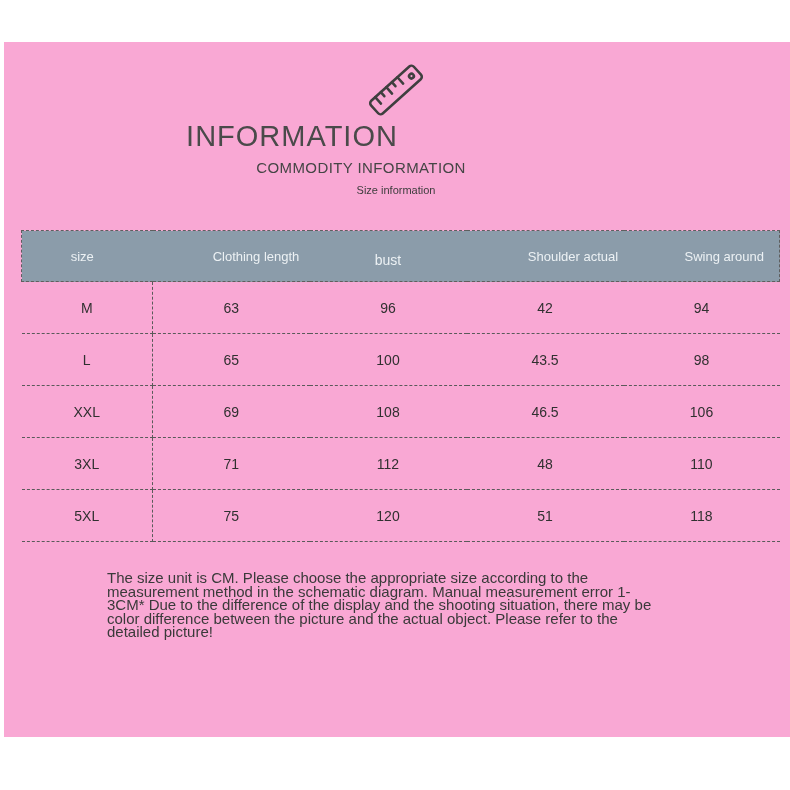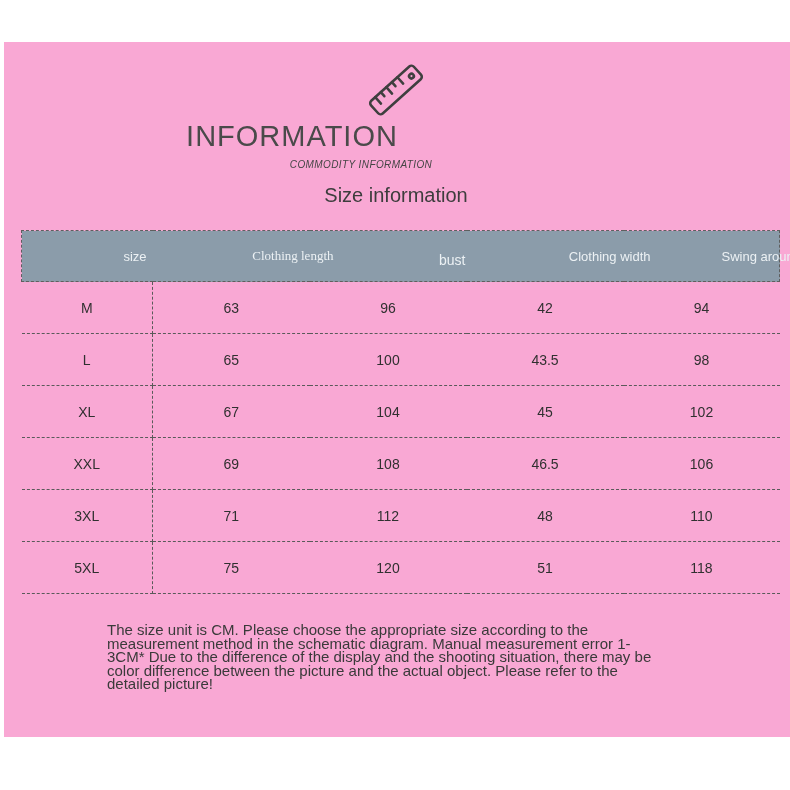--- a/index.html
+++ b/index.html
@@ -37,60 +37,59 @@
     font-weight: 500;
     letter-spacing: 1px;
     color: #4a4a4a;
     white-space: nowrap;
   }
   .subtitle {
     position: absolute;
     top: 117px;
     left: 357px;
     transform: translateX(-50%);
-    font-size: 10px;
+    font-size: 15px;
     letter-spacing: 0.4px;
     color: #454545;
     white-space: nowrap;
-    font-style: italic;
   }
   .section-title {
     position: absolute;
     top: 142px;
     left: 392px;
     transform: translateX(-50%);
-    font-size: 20px;
+    font-size: 11px;
     color: #3d3d3d;
     white-space: nowrap;
   }
   table.size-table {
     margin-left: 17px;
     width: 758px;
     border-collapse: collapse;
     table-layout: fixed;
   }
   col.c0 { width: 131px; }
   col.c1, col.c2, col.c3 { width: 157px; }
   col.c4 { width: 156px; }
   thead th {
     height: 48px;
     background: #8b9caa;
     color: #ecf1f4;
     font-weight: 400;
     font-size: 13px;
-    text-align: right;
+    text-align: center;
     vertical-align: middle;
     border-top: 1px dashed #5f5f5f;
     border-bottom: 1px dashed #5f5f5f;
   }
   thead th:first-child { border-left: 1px dashed #5f5f5f; }
   thead th:last-child  { border-right: 1px dashed #5f5f5f; }
   thead th span { display: inline-block; }
   thead th:nth-child(1) span { transform: translateX(-5px); }
-  thead th:nth-child(2) span { transform: translateX(25px); font-family: Liberation Serif, serif; }
+  thead th:nth-child(2) span { transform: translateX(25px); }
   thead th:nth-child(3) span { transform: translateY(4px); font-size: 14px; }
   thead th:nth-child(4) span { transform: translateX(28px); }
   thead th:nth-child(5) span { transform: translateX(23px); }
   tbody td {
     height: 49px;
     text-align: center;
     vertical-align: middle;
     font-size: 14px;
     color: #303030;
     border-bottom: 1px dashed #5a5a5a;
@@ -135,45 +134,38 @@
           <col class="c1">
           <col class="c2">
           <col class="c3">
           <col class="c4">
       </colgroup>
       <thead>
         <tr>
           <th><span>size</span></th>
           <th><span>Clothing length</span></th>
           <th><span>bust</span></th>
-          <th><span>Clothing width</span></th>
+          <th><span>Shoulder actual</span></th>
           <th><span>Swing around</span></th>
         </tr>
       </thead>
       <tbody>
         <tr>
           <td>M</td>
           <td>63</td>
           <td>96</td>
           <td>42</td>
           <td>94</td>
         </tr>
         <tr>
           <td>L</td>
           <td>65</td>
           <td>100</td>
           <td>43.5</td>
           <td>98</td>
-        </tr>
-        <tr>
-          <td>XL</td>
-          <td>67</td>
-          <td>104</td>
-          <td>45</td>
-          <td>102</td>
         </tr>
         <tr>
           <td>XXL</td>
           <td>69</td>
           <td>108</td>
           <td>46.5</td>
           <td>106</td>
         </tr>
         <tr>
           <td>3XL</td>

